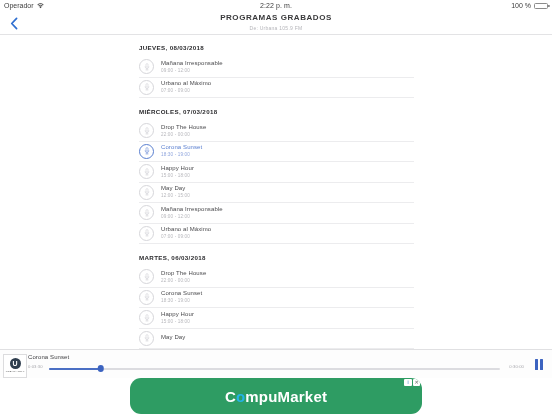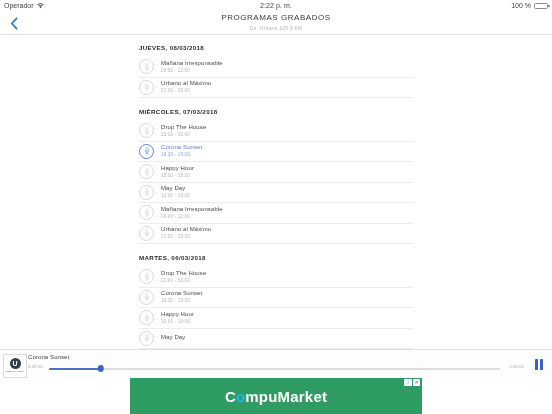--- a/index.html
+++ b/index.html
@@ -41,21 +41,21 @@
     box-sizing:border-box;
   }
   .back-btn{
     position:absolute;left:5px;top:3px;width:18px;height:18px;
     display:flex;align-items:center;justify-content:center;cursor:pointer;
   }
   .nav-titles{
     position:absolute;left:0;right:0;top:2px;text-align:center;
   }
   .nav-title{
-    font-size:8px;font-weight:normal;color:#3a3a3c;letter-spacing:.55px;
+    font-size:8px;font-weight:bold;color:#3a3a3c;letter-spacing:.55px;
     line-height:10px;
   }
   .nav-sub{
     font-size:5px;color:#b5b5ba;letter-spacing:.25px;line-height:8px;
     margin-top:.5px;
   }
 
   
   .content{
     position:absolute;top:36px;left:0;width:552px;height:313px;
@@ -155,20 +155,21 @@
   
   .ad{
     position:absolute;left:0;top:378px;width:552px;height:36px;
     background:#ffffff;
   }
   .ad-inner{
     position:absolute;left:130px;width:292px;height:36px;top:0;
     background:#2e9c63;
     display:flex;align-items:center;justify-content:center;
     overflow:hidden;
+    border-radius:11px;
   }
   .ad-text{
     font-size:15px;font-weight:bold;color:#ffffff;letter-spacing:.2px;
   }
   .ad-text .hl{color:#23b4e8;}
   .adchoice{
     position:absolute;right:2px;top:1px;
     display:flex;align-items:center;gap:1px;
   }
   .adchoice-box{

